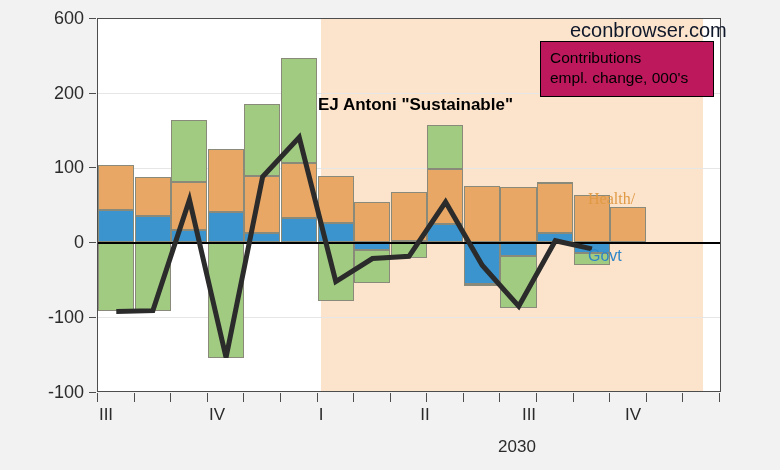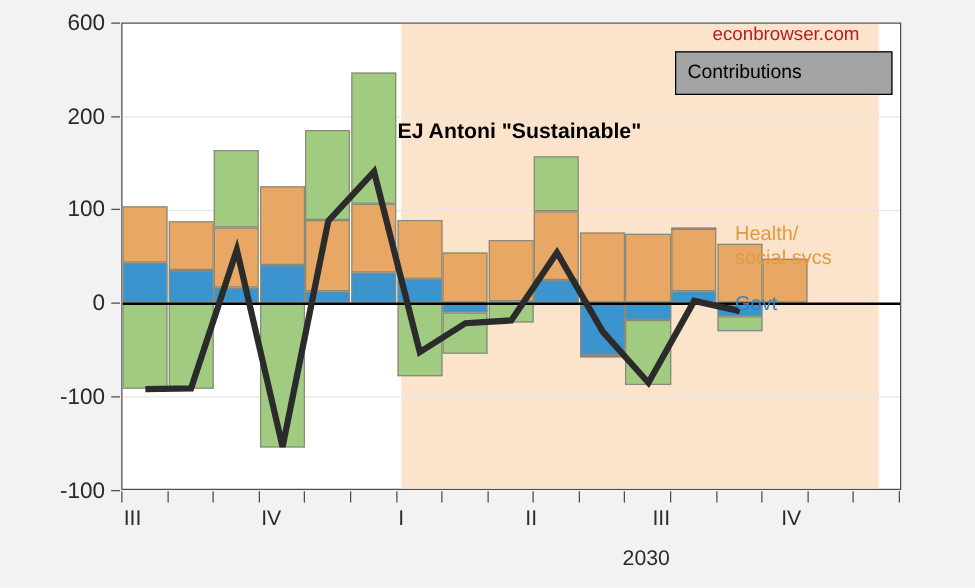--- a/index.html
+++ b/index.html
@@ -60,31 +60,31 @@
     font-size:17px;color:#2b2b2b;
   }
   .yearlab{
     position:absolute;text-align:center;
     font-size:17px;color:#2b2b2b;
   }
 
   
   .watermark{
     position:absolute;
-    font-size:15px;color:#b91c1c;
+    font-size:20px;color:#0f172a;
     white-space:nowrap;
   }
   .antoni{
     position:absolute;
     font-size:17px;font-weight:bold;color:#000;
     white-space:nowrap;
   }
   .legendbox{
     position:absolute;
-    background:#a3a3a3;
+    background:#be185d;
     border:1.5px solid #000;
     padding:6px 3px 7px 9px;
     font-size:15.5px;color:#000;
     line-height:1.32;
     box-sizing:border-box;
     white-space:nowrap;
   }
   .key{
     position:absolute;
     font-size:16px;white-space:nowrap;line-height:1.2;
@@ -201,21 +201,21 @@
   <div class="xlab" style="left:608px;top:405px;width:50px;">IV</div>
 
   <div class="yearlab" style="left:477px;top:437px;width:80px;">2030</div>
 
   <div class="watermark" style="left:570px;top:19px;">econbrowser.com</div>
 
   <div class="antoni" style="left:318px;top:95px;">EJ Antoni "Sustainable"</div>
 
   <div class="legendbox" style="left:540px;top:41px;width:174px;">
     <div>Contributions</div>
+    <div>empl. change, 000's</div>
   </div>
 
-  <div class="key key-health" style="left:588px;top:178px;">
+  <div class="key key-health" style="left:588px;top:189px;font-family:Liberation Serif, serif;">
     <div>Health/</div>
-    <div>social svcs</div>
   </div>
-  <div class="key key-govt" style="left:588px;top:234px;text-align:center;">Govt</div>
+  <div class="key key-govt" style="left:588px;top:246px;text-align:center;">Govt</div>
 
 </div>
 
 </body></html>

